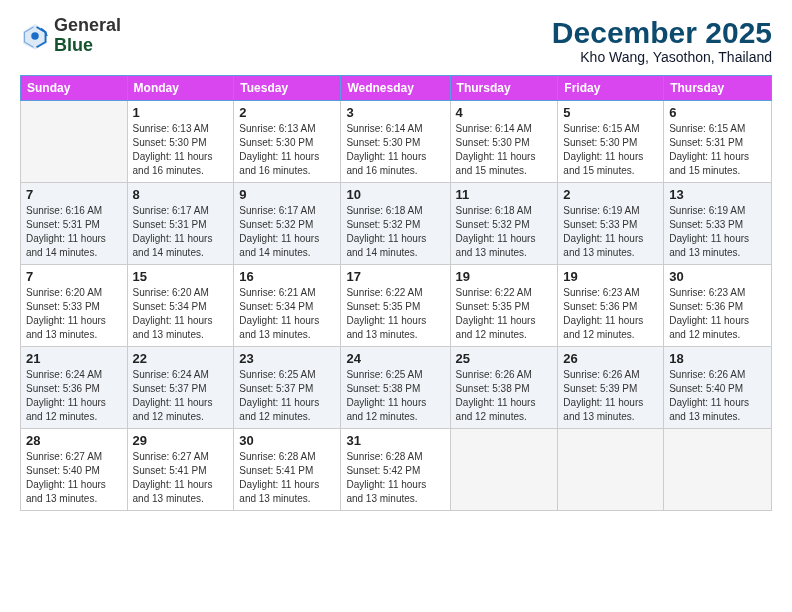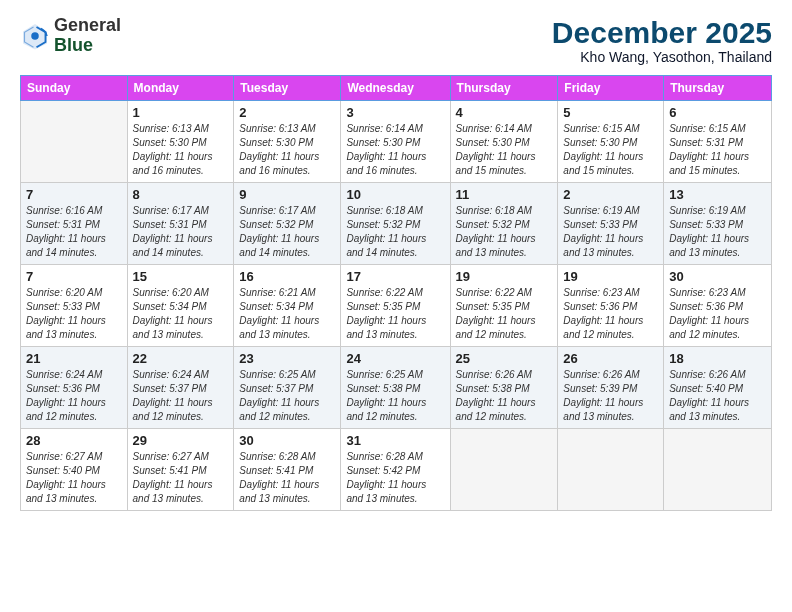--- a/index.html
+++ b/index.html
@@ -78,21 +78,20 @@
     .day-num {
       font-size: 13px;
       font-weight: bold;
       color: #222;
       margin-bottom: 2px;
     }
     .day-info {
       color: #333;
       font-size: 10px;
       line-height: 1.4;
-      font-style: italic;
     }
     .row-shaded td {
       background-color: #f0f4f8;
     }
   </style>
 </head>
 <body>
 
 <div class="container">
   <div class="header">

